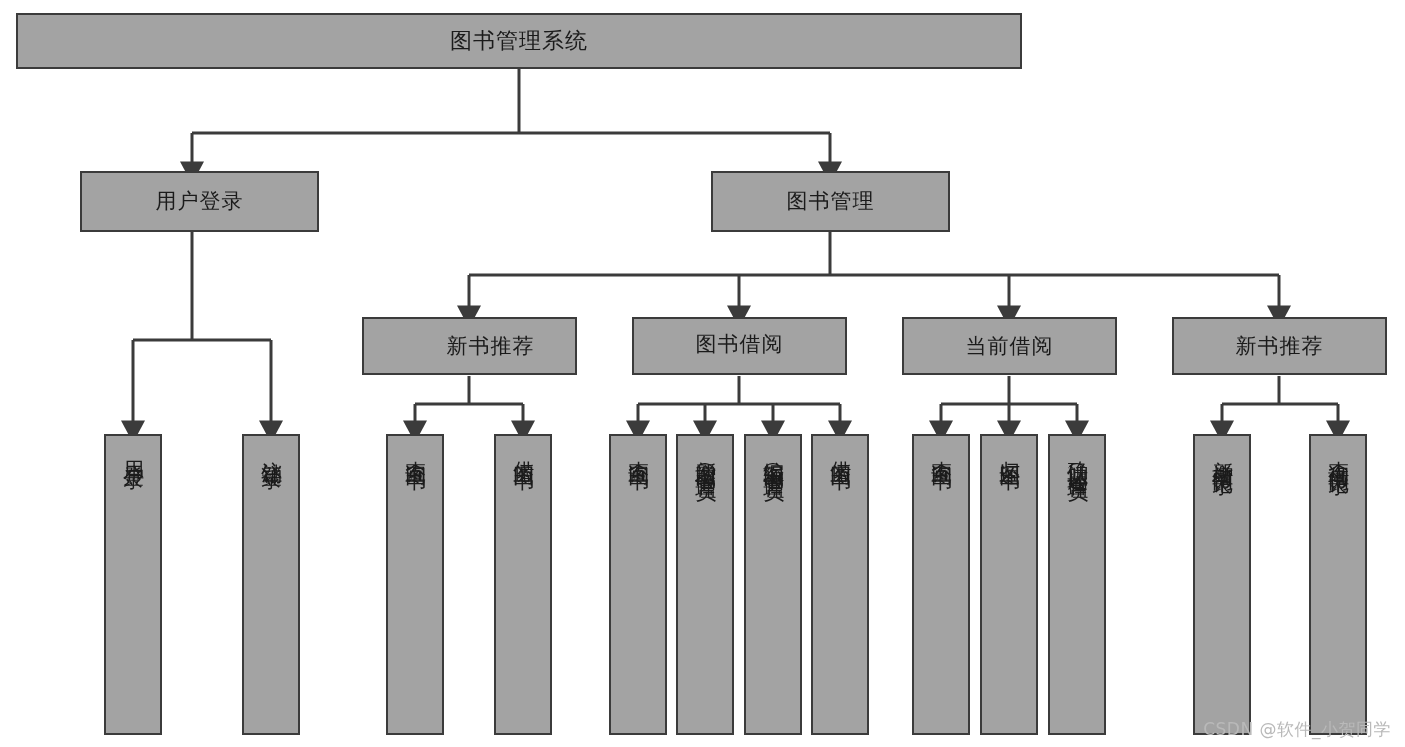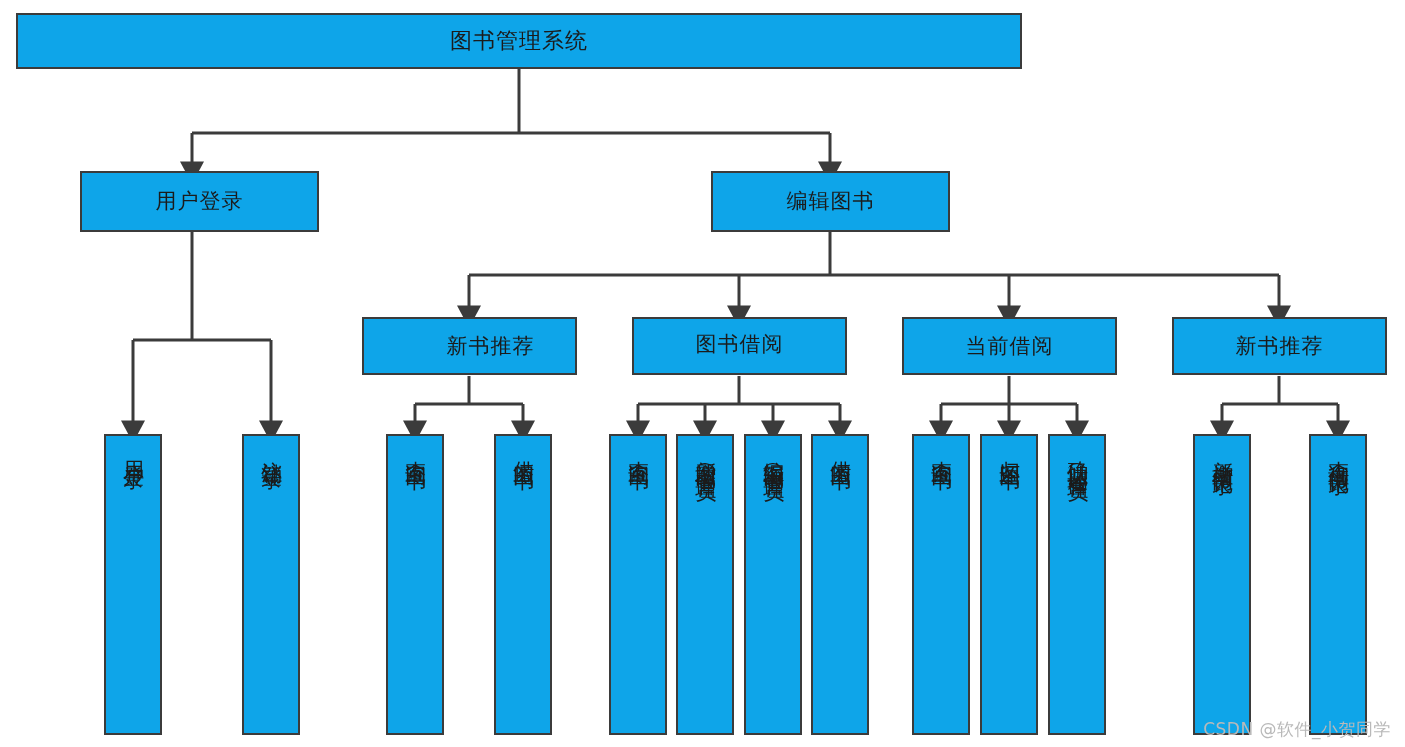--- a/index.html
+++ b/index.html
@@ -18,21 +18,21 @@
   svg.wires{
     position:absolute;
     left:0; top:0;
     width:1405px;
     height:747px;
     pointer-events:none;
   }
   .node{
     position:absolute;
     box-sizing:border-box;
-    background:#0ea5e9;
+    background:#a3a3a3;
     border:2px solid #3b3b3b;
     display:flex;
     align-items:center;
     justify-content:center;
     text-align:center;
   }
   .node .label{
     font-size:21px;
     line-height:1.25;
     letter-spacing:1px;
@@ -122,21 +122,21 @@
 
   <div class="node root" style="left:16px; top:13px; width:1006px; height:56px;">
     <span class="label">图书管理系统</span>
   </div>
 
   <div class="node" style="left:80px; top:171px; width:239px; height:61px;">
     <span class="label">用户登录</span>
   </div>
 
   <div class="node" style="left:711px; top:171px; width:239px; height:61px;">
-    <span class="label">编辑图书</span>
+    <span class="label">图书管理</span>
   </div>
 
   <div class="node" style="left:362px; top:317px; width:215px; height:58px;padding-left:42px;">
     <span class="label">新书推荐</span>
   </div>
 
   <div class="node" style="left:632px; top:317px; width:215px; height:58px;font-family:Liberation Mono, monospace;">
     <span class="label">图书借阅</span>
   </div>
 

